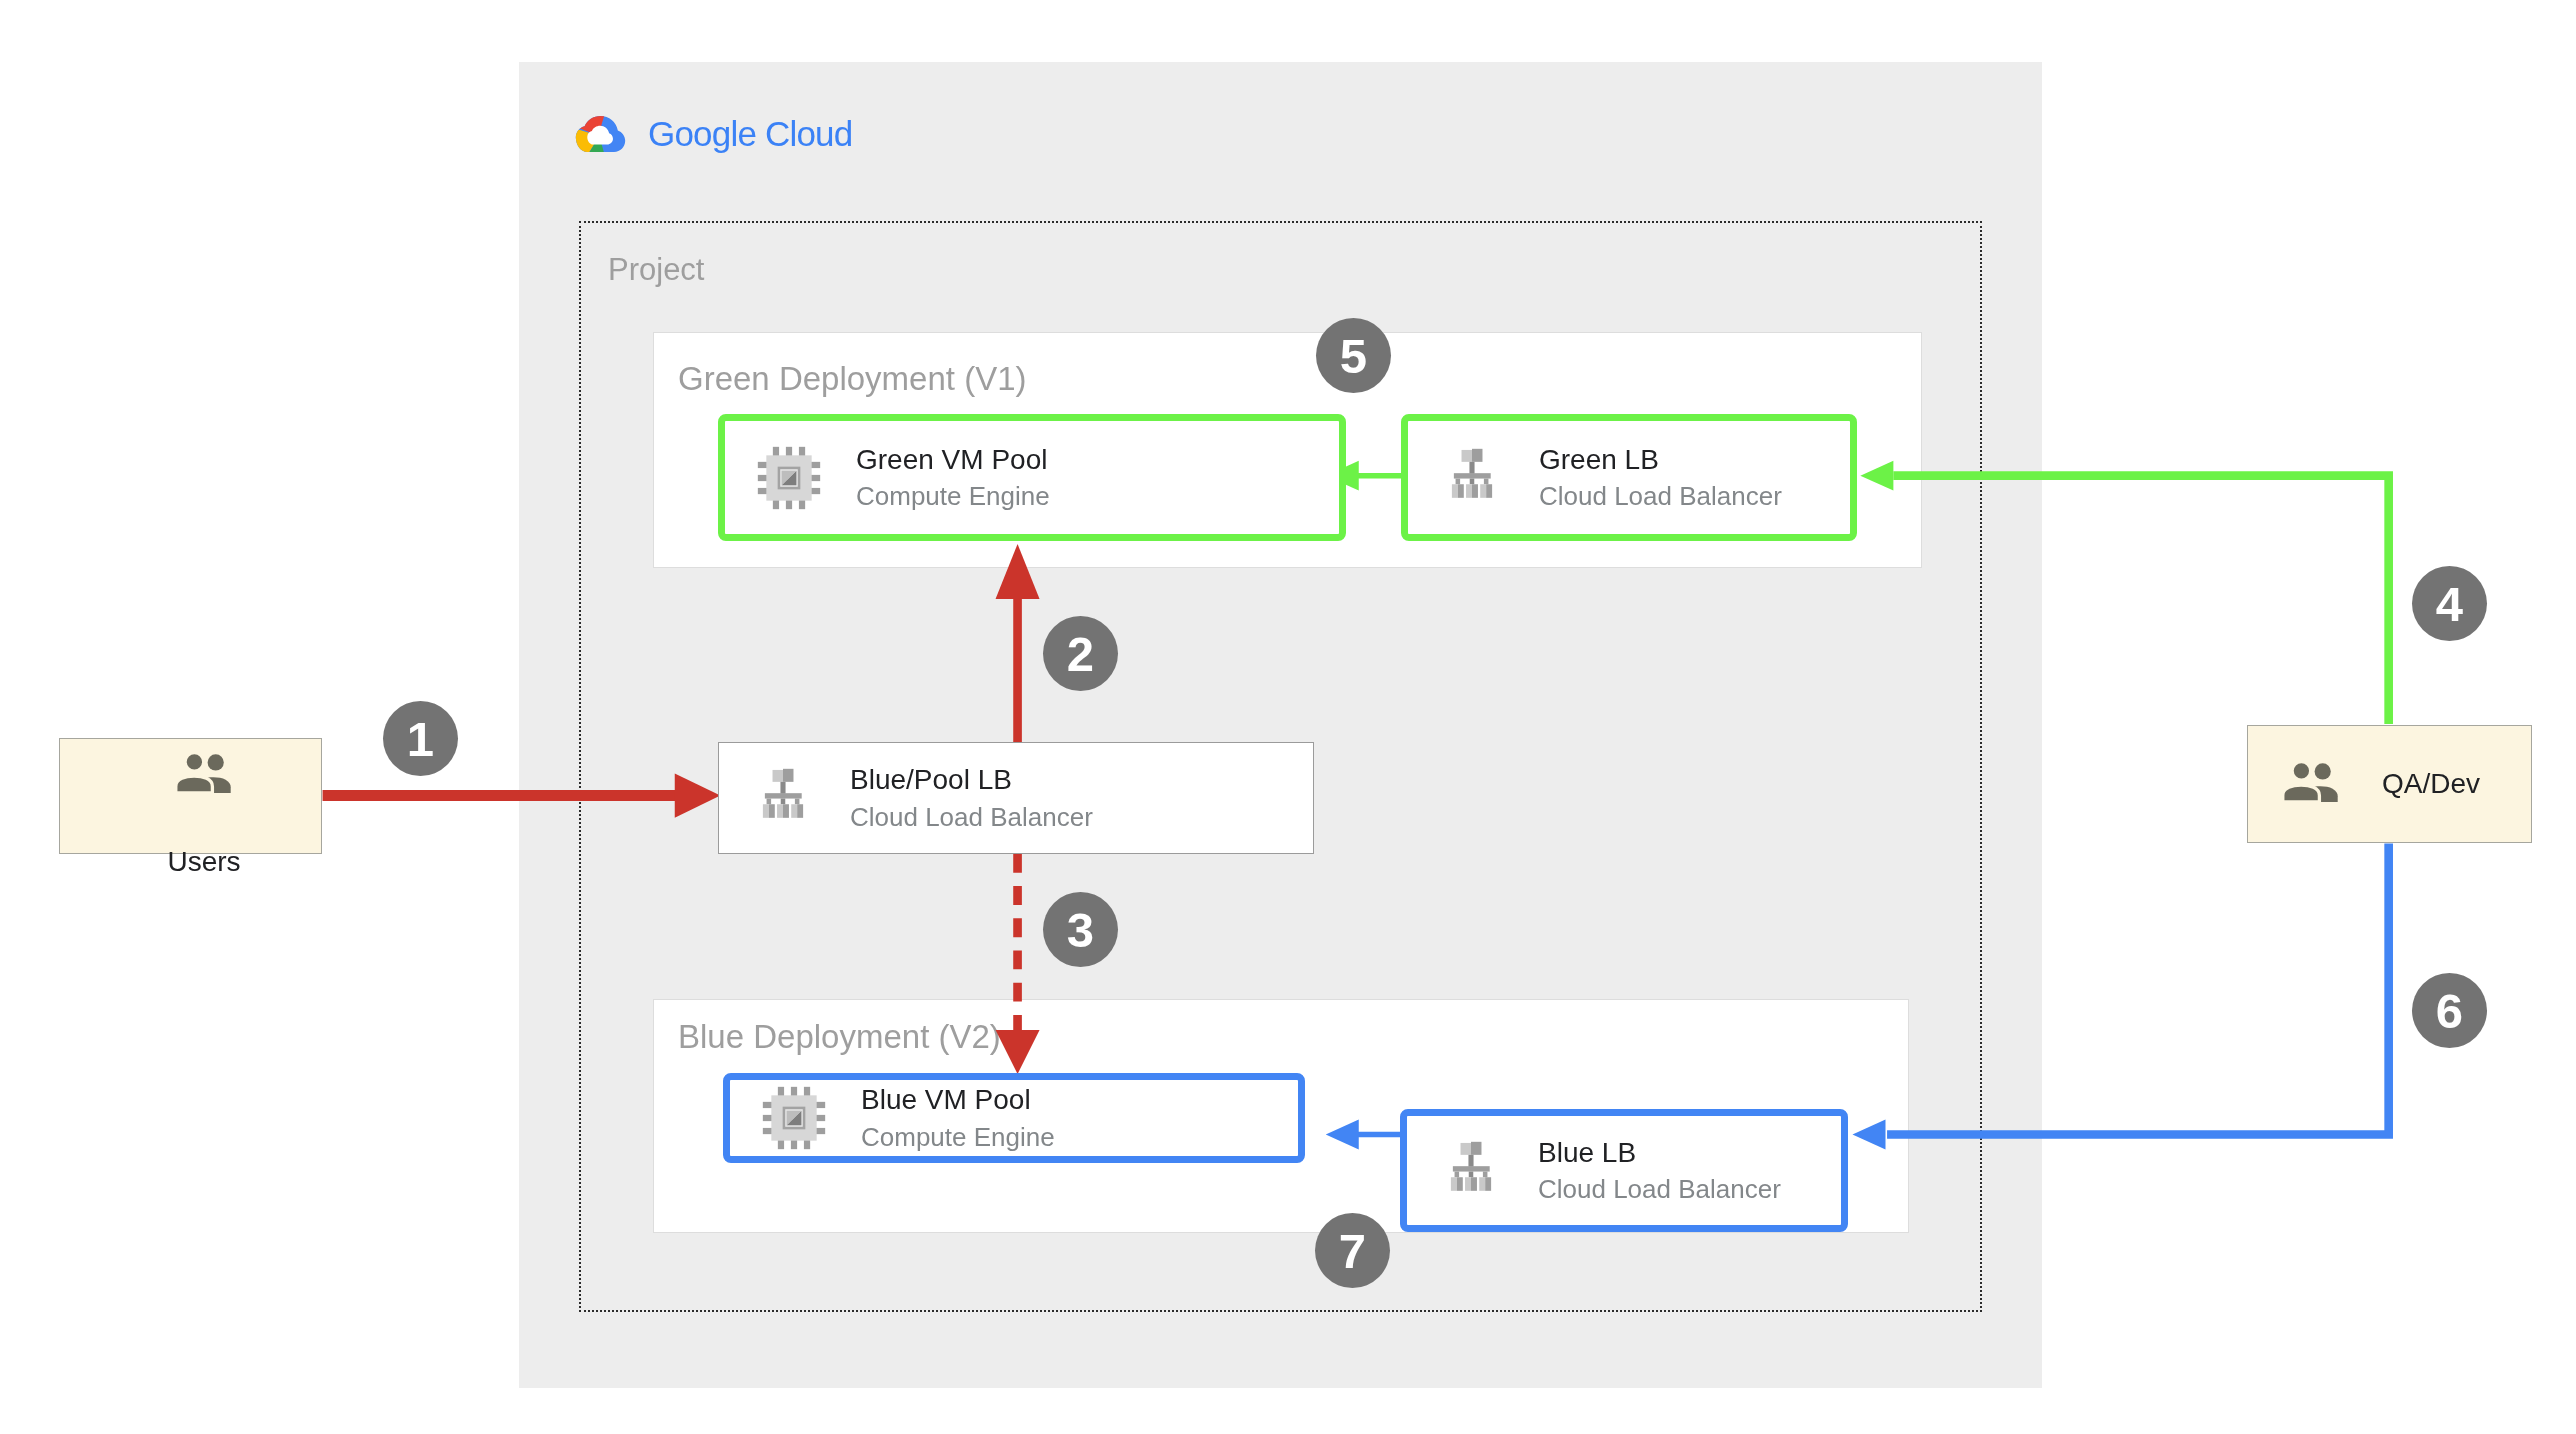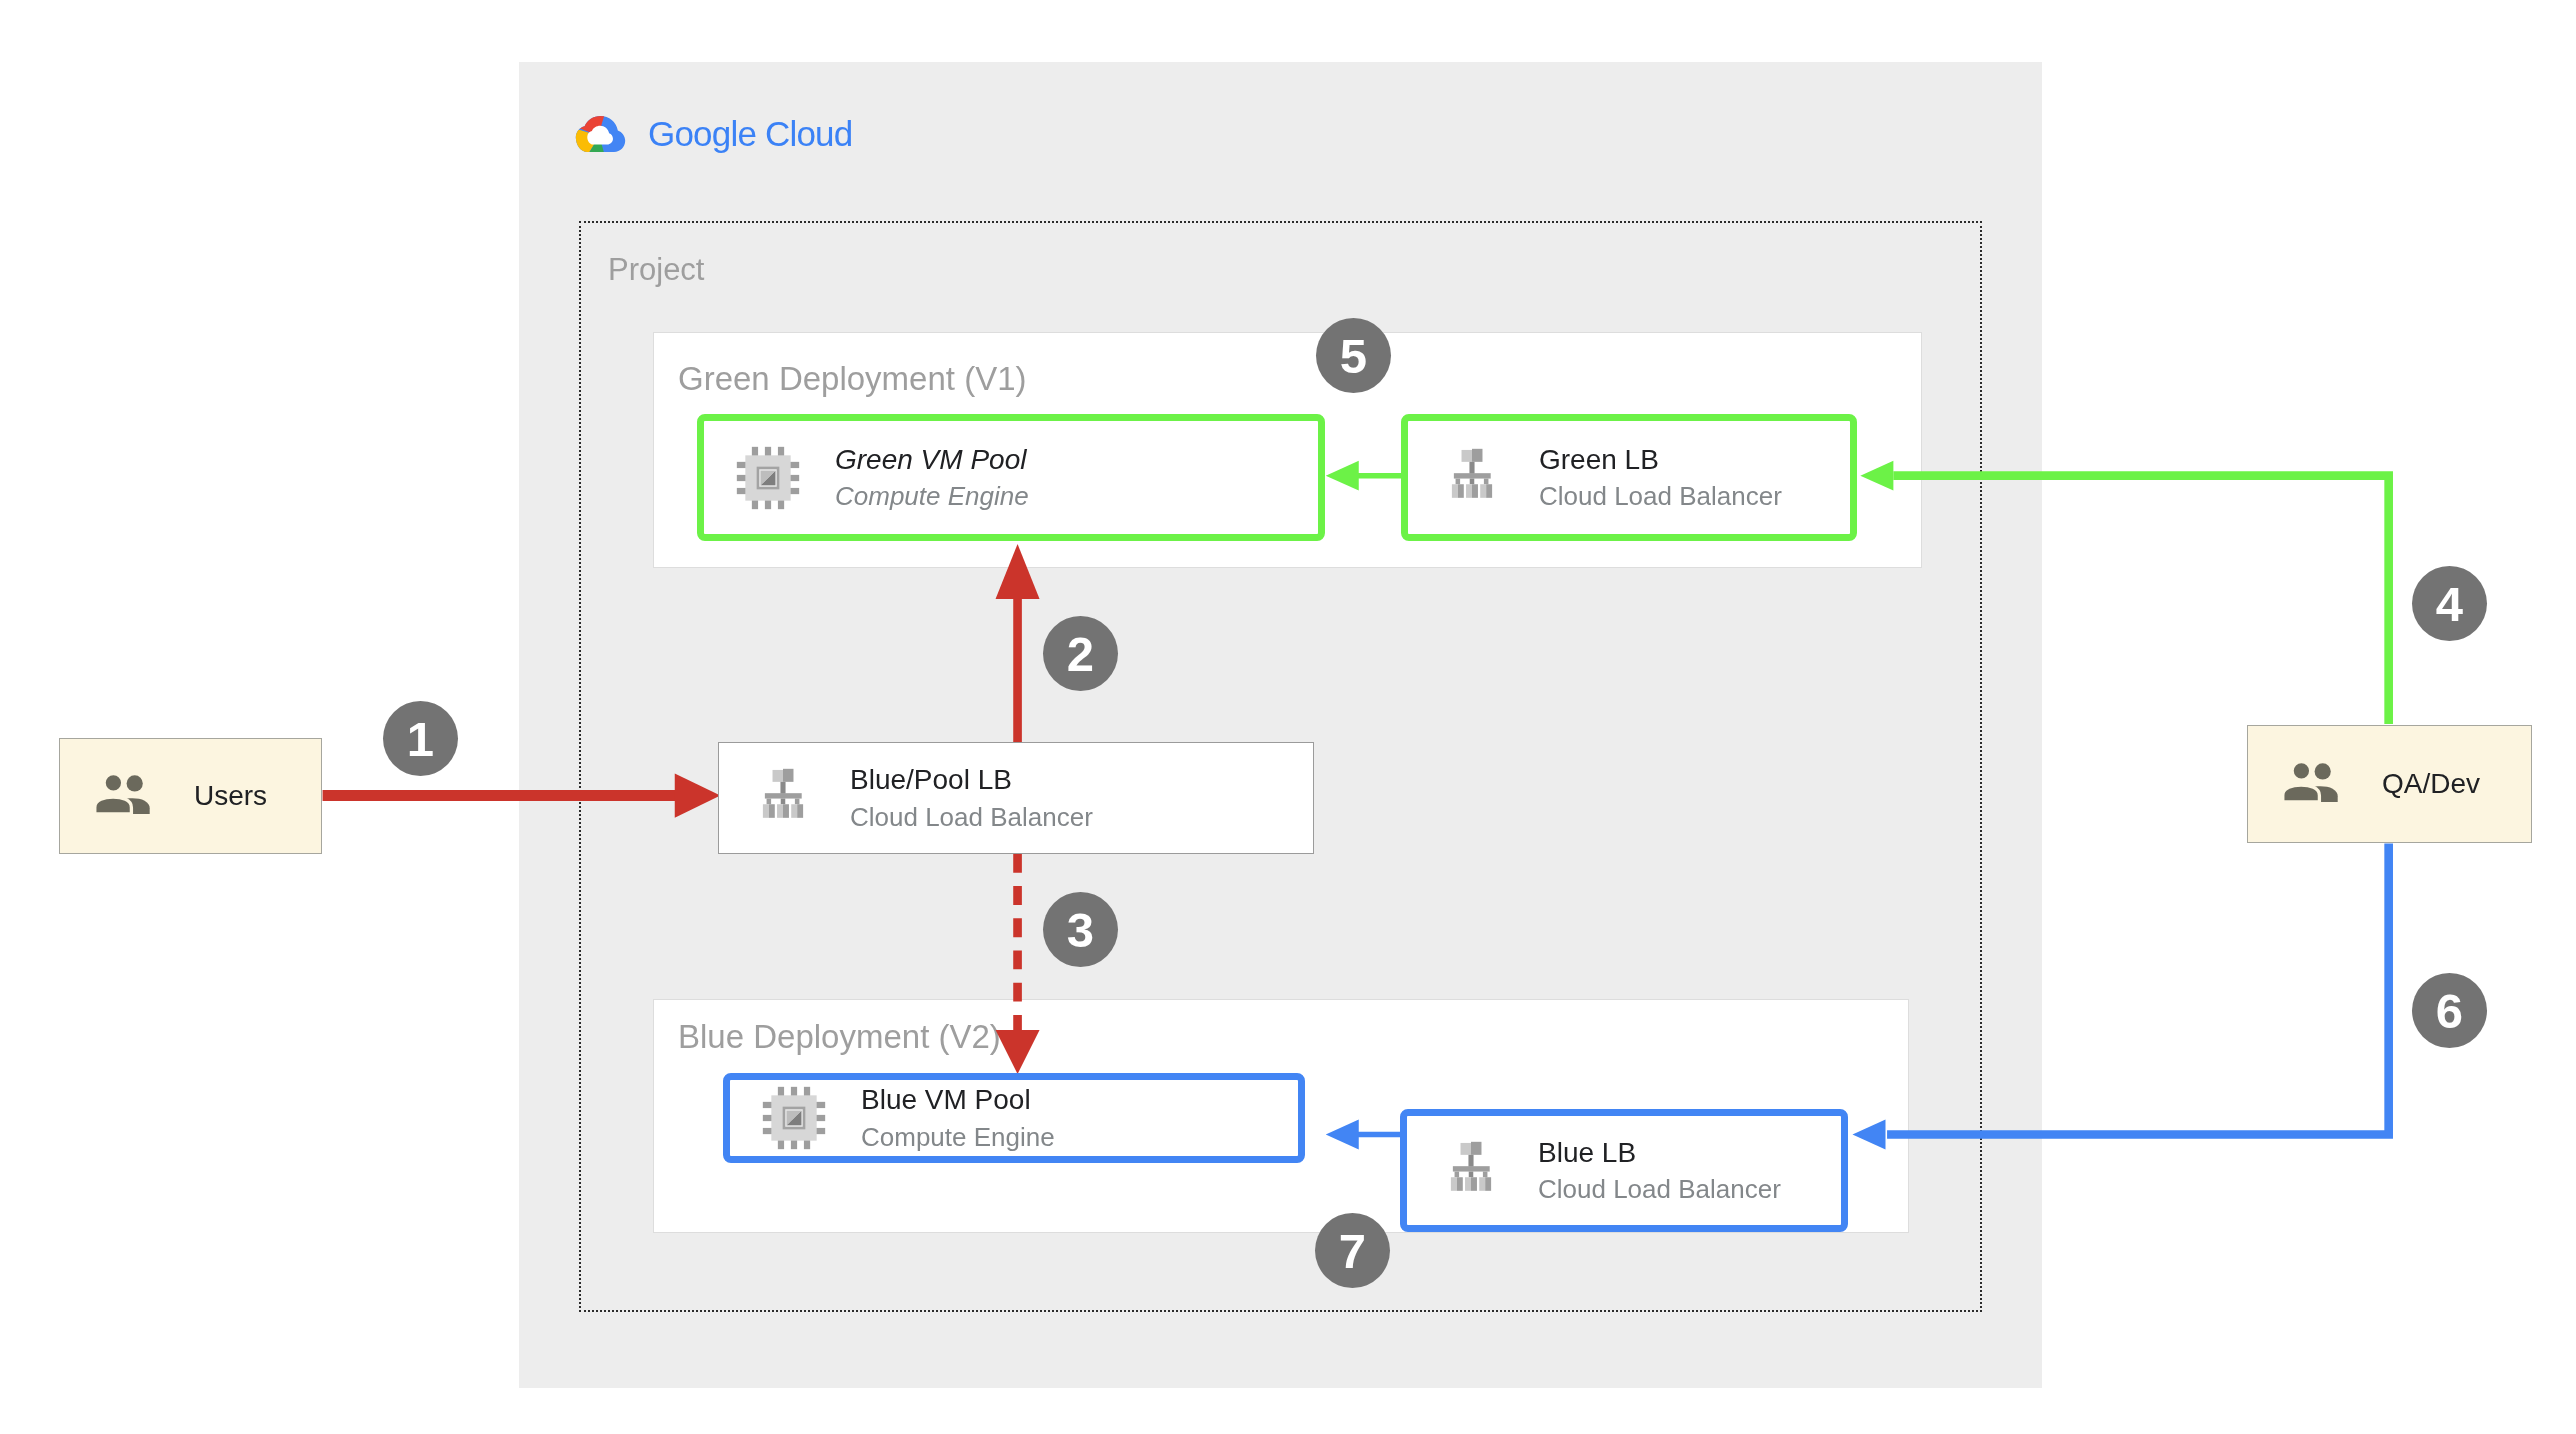--- a/index.html
+++ b/index.html
@@ -27,29 +27,29 @@
   .dep-label.b{left:678px;top:994px;margin-top:24px;}
 
   .node{position:absolute;background:#ffffff;box-sizing:border-box;display:flex;align-items:center;padding-left:30px;gap:33px;z-index:10;}
   .node .txt{display:flex;flex-direction:column;}
   .node .t{font-size:28px;font-weight:500;color:var(--c-title);line-height:1.15;}
   .node .s{font-size:26px;color:var(--c-sub);margin-top:6.3px;line-height:1.1;}
   .nb-green{border:7.9px solid var(--c-green);border-radius:7.9px;}
   .nb-blue{border:7.9px solid var(--c-blue);border-radius:7.9px;}
   .nb-gray{border:1.6px solid #9B9B9B;}
 
-  .n-green-vm{left:697px;top:414px;width:628px;height:127px;font-style:italic;}
+  .n-green-vm{left:718px;top:414px;width:628px;height:127px;}
   .n-green-lb{left:1401px;top:414px;width:456px;height:127px;}
   .n-router{left:718px;top:742px;width:596px;height:112px;}
   .n-blue-vm{left:723px;top:1073px;width:582px;height:90px;}
   .n-blue-lb{left:1400px;top:1073px;width:448px;height:123px;margin-top:36px;}
 
   .actor{position:absolute;background:var(--c-cream);border:1.6px solid #A6A69E;box-sizing:border-box;display:flex;align-items:center;padding-left:27px;gap:35px;z-index:10;}
   .actor .t{font-size:28px;color:var(--c-title);}
-  .a-users{left:59px;top:738px;width:263px;height:116px;}
+  .a-users{left:59px;top:738px;width:263px;height:116px;flex-direction:column;}
   .a-qadev{left:2247px;top:725px;width:285px;height:118px;}
 
   .step{position:absolute;width:75px;height:75px;border-radius:50%;background:var(--c-circle);color:#fff;
         font-size:49px;font-weight:bold;display:flex;align-items:center;justify-content:center;z-index:30;}
   .s1{left:383px;top:701px;}  .s2{left:1043px;top:616px;} .s3{left:1043px;top:892px;}
   .s4{left:2412px;top:566px;} .s5{left:1316px;top:318px;} .s6{left:2412px;top:973px;}
   .s7{left:1315px;top:1213px;}
 
   .arrows{position:absolute;left:0;top:0;width:2576px;height:1434px;z-index:5;pointer-events:none;}
   .icon{flex:0 0 auto;}

